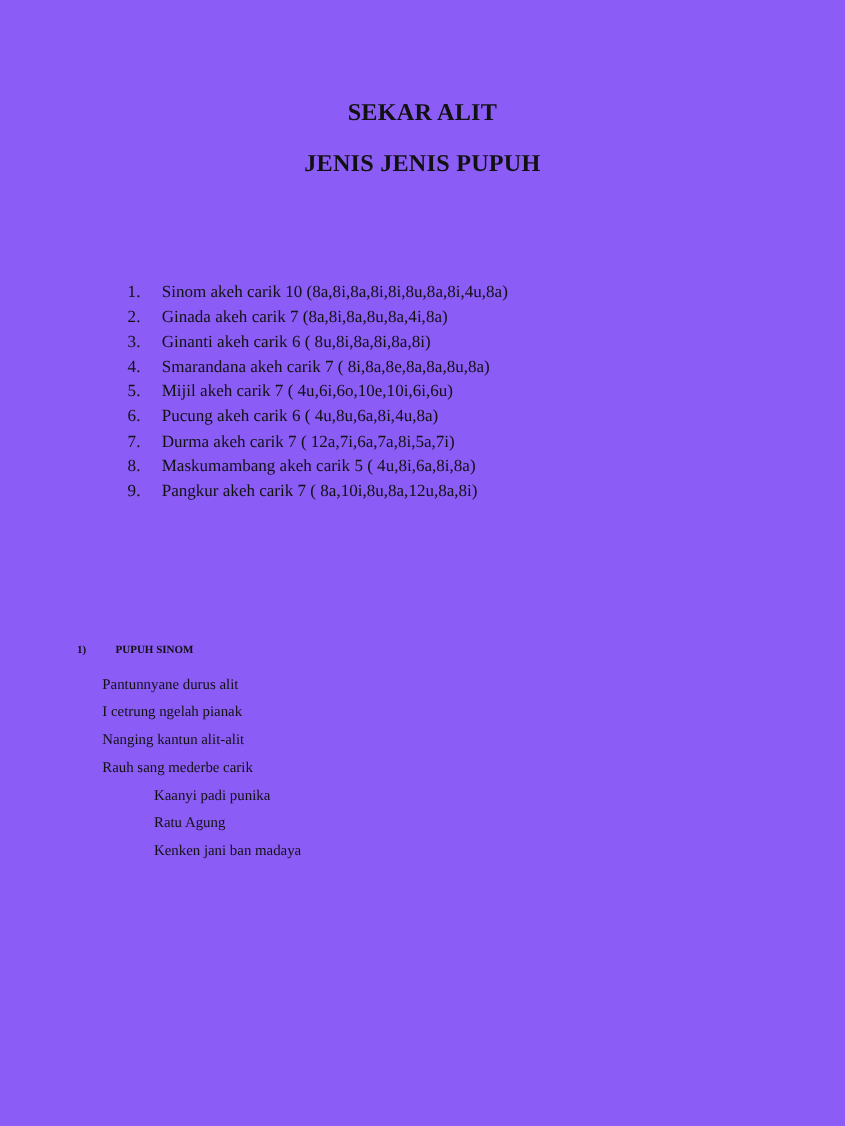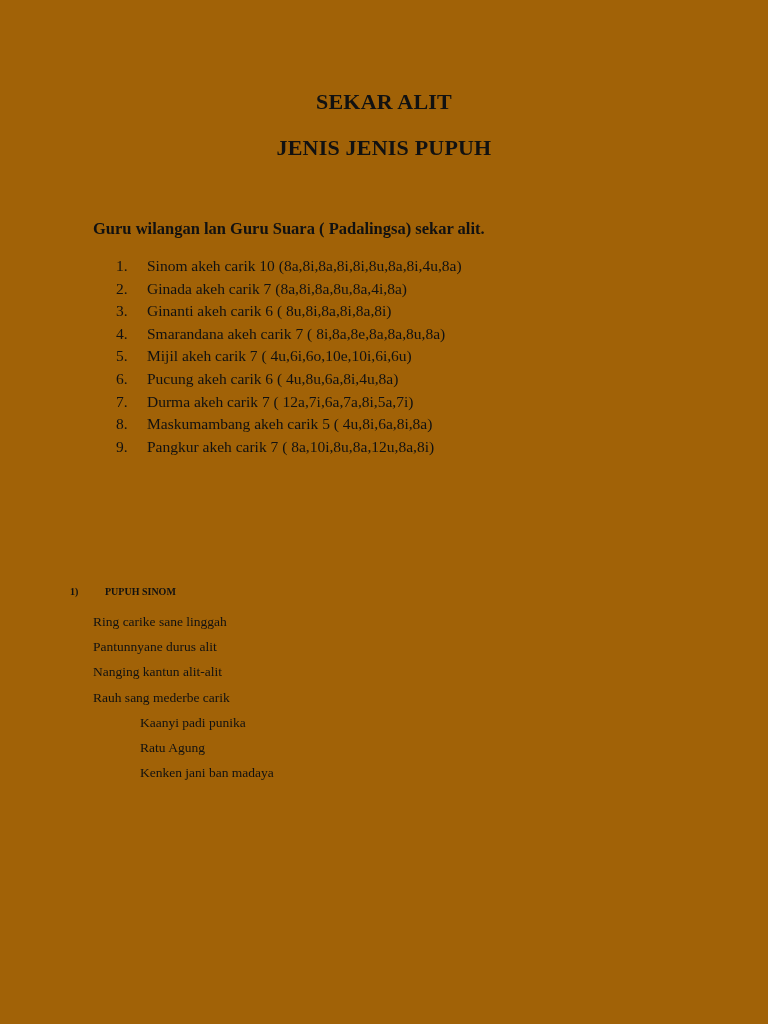--- a/index.html
+++ b/index.html
@@ -12,21 +12,21 @@
       height: 1024px;
       position: relative;
       overflow: hidden;
       font-family: "Liberation Serif", "DejaVu Serif", serif;
       color: #111111;
     }
     .page {
       position: absolute;
       left: 0; top: 0;
       width: 768px; height: 1024px;
-      background: #a16207;
+      background: #8b5cf6;
     }
     .title {
       position: absolute;
       left: 0;
       width: 768px;
       text-align: center;
       font-weight: bold;
       font-size: 22px;
       letter-spacing: 0.2px;
     }
@@ -96,39 +96,38 @@
     }
   </style>
 </head>
 <body>
 
 <div class="page">
 
   <div class="title title-1">SEKAR ALIT</div>
   <div class="title title-2">JENIS JENIS PUPUH</div>
 
-  <div class="subheading">Guru wilangan lan Guru Suara ( Padalingsa) sekar alit.</div>
 
   <ul class="list">
     <li class="list-item"><span class="list-num">1.</span><span class="list-text">Sinom akeh carik 10 (8a,8i,8a,8i,8i,8u,8a,8i,4u,8a)</span></li>
     <li class="list-item"><span class="list-num">2.</span><span class="list-text">Ginada akeh carik 7 (8a,8i,8a,8u,8a,4i,8a)</span></li>
     <li class="list-item"><span class="list-num">3.</span><span class="list-text">Ginanti akeh carik 6 ( 8u,8i,8a,8i,8a,8i)</span></li>
     <li class="list-item"><span class="list-num">4.</span><span class="list-text">Smarandana akeh carik 7 ( 8i,8a,8e,8a,8a,8u,8a)</span></li>
     <li class="list-item"><span class="list-num">5.</span><span class="list-text">Mijil akeh carik 7 ( 4u,6i,6o,10e,10i,6i,6u)</span></li>
     <li class="list-item"><span class="list-num">6.</span><span class="list-text">Pucung akeh carik 6 ( 4u,8u,6a,8i,4u,8a)</span></li>
     <li class="list-item"><span class="list-num">7.</span><span class="list-text">Durma akeh carik 7 ( 12a,7i,6a,7a,8i,5a,7i)</span></li>
     <li class="list-item"><span class="list-num">8.</span><span class="list-text">Maskumambang akeh carik 5 ( 4u,8i,6a,8i,8a)</span></li>
     <li class="list-item"><span class="list-num">9.</span><span class="list-text">Pangkur akeh carik 7 ( 8a,10i,8u,8a,12u,8a,8i)</span></li>
   </ul>
 
   <div class="section-heading"><span class="section-num">1)</span><span>PUPUH SINOM</span></div>
 
   <ul class="verse">
-    <li class="verse-line">Ring carike sane linggah</li>
     <li class="verse-line">Pantunnyane durus alit</li>
+    <li class="verse-line">I cetrung ngelah pianak</li>
     <li class="verse-line">Nanging kantun alit-alit</li>
     <li class="verse-line">Rauh sang mederbe carik</li>
     <li class="verse-line indent">Kaanyi padi punika</li>
     <li class="verse-line indent">Ratu Agung</li>
     <li class="verse-line indent">Kenken jani ban madaya</li>
   </ul>
 
 </div>
 
 </body></html>

